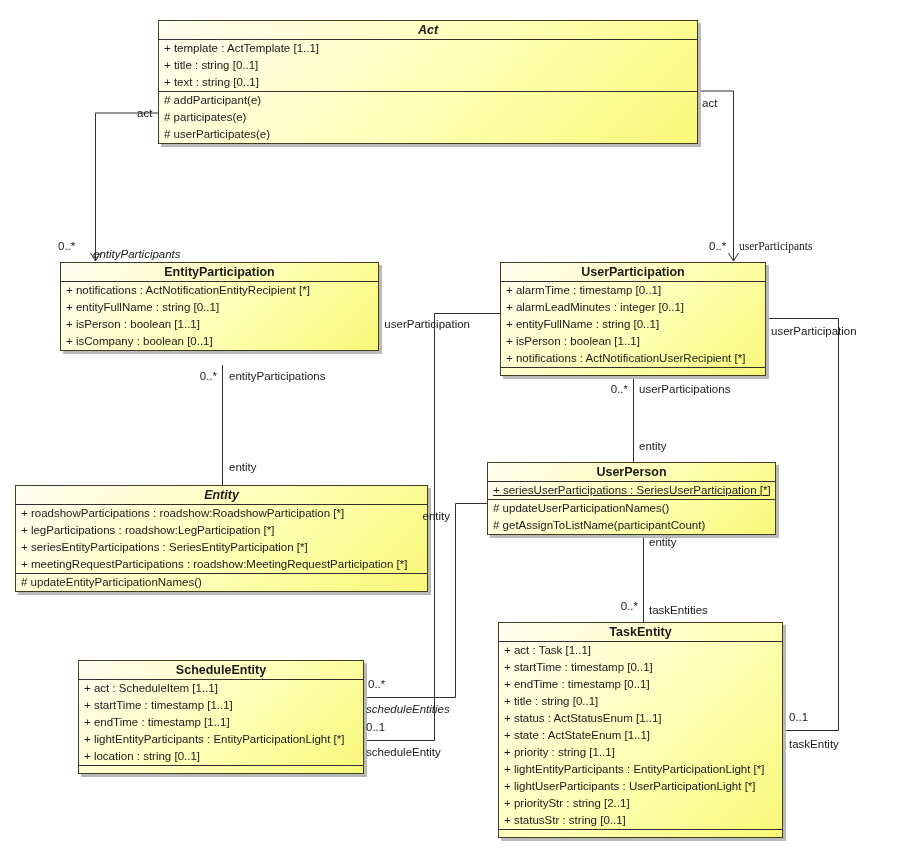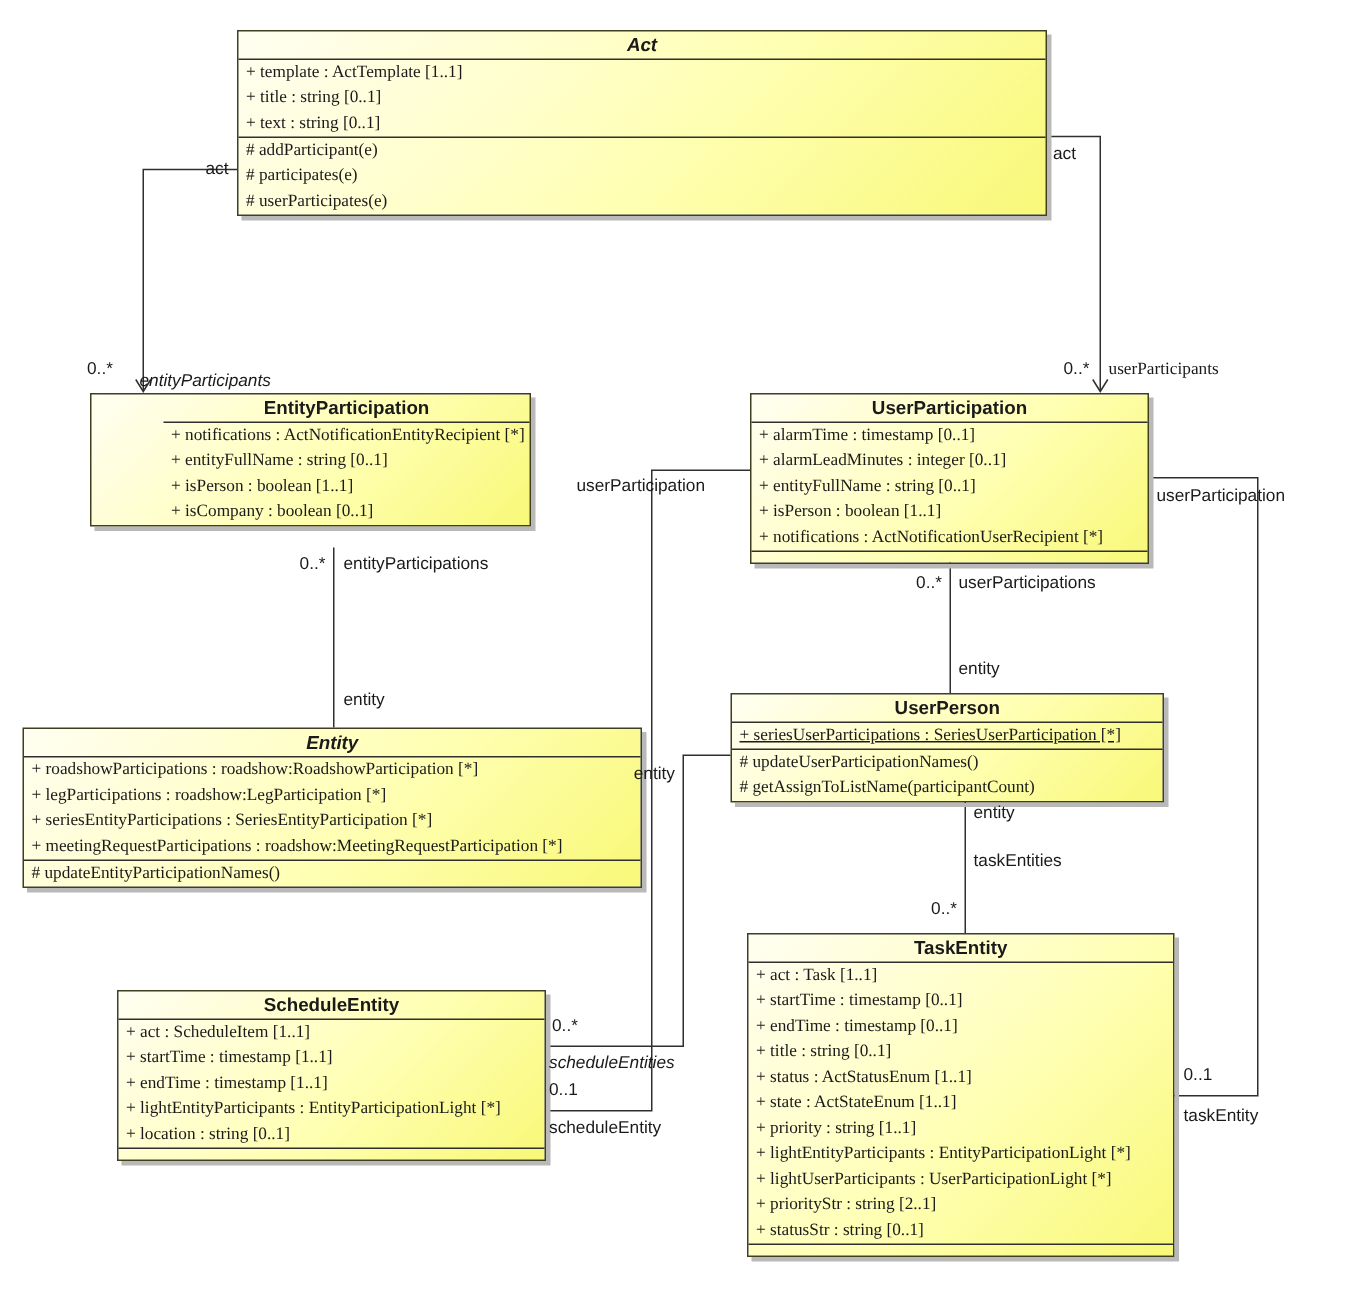--- a/index.html
+++ b/index.html
@@ -5,21 +5,21 @@
   html,body{margin:0;padding:0;background:#ffffff;}
   #canvas{position:relative;width:901px;height:865px;background:#ffffff;overflow:hidden;
           font-family:"Liberation Sans",sans-serif;color:#1a1a1a;}
   svg.edges{position:absolute;left:0;top:0;width:901px;height:865px;}
   .uml-class{position:absolute;border:1px solid #3f3f20;
              background:linear-gradient(135deg,#fffef2 0%,#ffffb4 55%,#f8f878 100%);
              box-shadow:3px 3px 0 #b9b9b9;box-sizing:border-box;}
   .uml-title{font-weight:bold;font-size:12.5px;height:18px;line-height:18px;text-align:center;
              border-bottom:1px solid #2f2f2f;white-space:nowrap;overflow:hidden;}
   .abstract .uml-title{font-style:italic;}
-  .member{height:17px;line-height:17px;font-size:11.5px;padding:0 5px;white-space:nowrap;overflow:hidden;font-family:Liberation Serif, serif;}
+  .member{height:17px;line-height:17px;font-size:11.5px;padding:0 5px;white-space:nowrap;overflow:hidden;}
   .ops{border-top:1px solid #2f2f2f;}
   .ops.empty{height:7px;}
   .static-member span{text-decoration:underline;}
   .edge-label{position:absolute;font-size:11.5px;line-height:13px;white-space:nowrap;}
   .ra{text-align:right;}
 </style>
 </head>
 <body>
 
 <div id="canvas">
@@ -52,21 +52,21 @@
       <div class="member">+ title : string [0..1]</div>
       <div class="member">+ text : string [0..1]</div>
     </div>
     <div class="ops">
       <div class="member"># addParticipant(e)</div>
       <div class="member"># participates(e)</div>
       <div class="member"># userParticipates(e)</div>
     </div>
   </div>
 
-  <div class="uml-class" style="left:60px;top:262px;width:294px;padding-left:48px;">
+  <div class="uml-class" style="left:60px;top:262px;width:319px;">
     <div class="uml-title">EntityParticipation</div>
     <div class="attrs">
       <div class="member">+ notifications : ActNotificationEntityRecipient [*]</div>
       <div class="member">+ entityFullName : string [0..1]</div>
       <div class="member">+ isPerson : boolean [1..1]</div>
       <div class="member">+ isCompany : boolean [0..1]</div>
     </div>
   </div>
 
   <div class="uml-class" style="left:500px;top:262px;width:266px;">
@@ -146,21 +146,21 @@
   <div class="edge-label ra" style="left:177px;top:370px;width:40px;">0..*</div>
   <div class="edge-label" style="left:229px;top:370px;">entityParticipations</div>
   <div class="edge-label" style="left:229px;top:461px;">entity</div>
 
   <div class="edge-label ra" style="left:588px;top:383px;width:40px;">0..*</div>
   <div class="edge-label" style="left:639px;top:383px;">userParticipations</div>
   <div class="edge-label" style="left:639px;top:440px;">entity</div>
 
   <div class="edge-label" style="left:649px;top:536px;">entity</div>
   <div class="edge-label ra" style="left:598px;top:600px;width:40px;">0..*</div>
-  <div class="edge-label" style="left:649px;top:568px;">taskEntities</div>
+  <div class="edge-label" style="left:649px;top:604px;">taskEntities</div>
 
   <div class="edge-label ra" style="left:384px;top:510px;width:66px;">entity</div>
   <div class="edge-label" style="left:368px;top:678px;">0..*</div>
   <div class="edge-label" style="left:366px;top:703px;font-style:italic;">scheduleEntities</div>
 
   <div class="edge-label ra" style="left:360px;top:318px;width:110px;">userParticipation</div>
   <div class="edge-label" style="left:366px;top:721px;">0..1</div>
   <div class="edge-label" style="left:366px;top:746px;">scheduleEntity</div>
 
   <div class="edge-label" style="left:771px;top:325px;">userParticipation</div>

